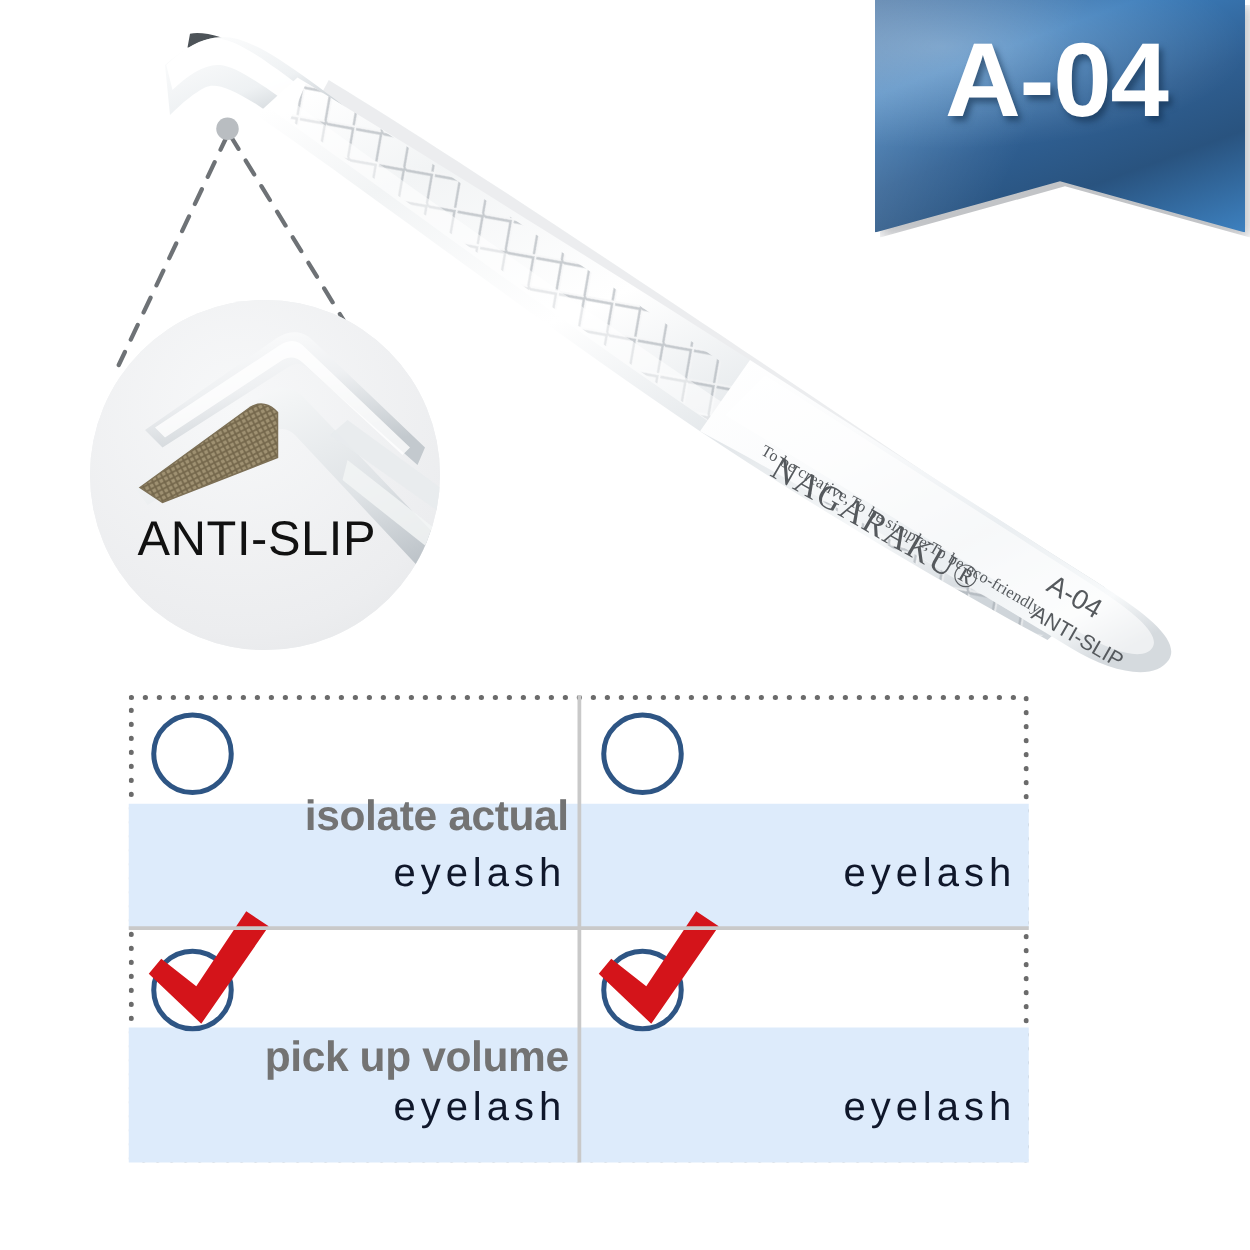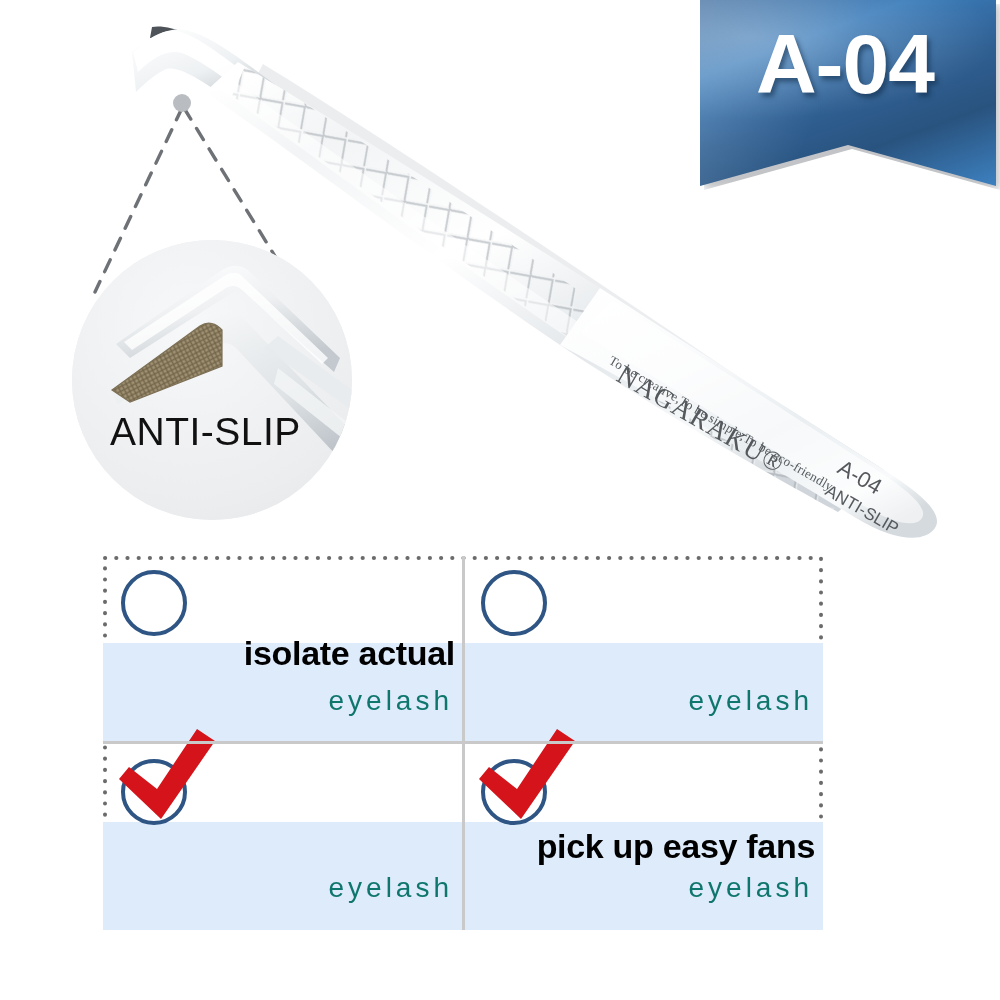--- a/index.html
+++ b/index.html
@@ -47,23 +47,23 @@
   .cell .band{position:absolute;left:0;right:0;bottom:0;height:108px;background:#ddebfb;}
   .cell.r1 .band{height:100px;}
   .vline{position:absolute;left:358.5px;top:0;width:3px;height:374px;background:#c9c9c9;}
   .hline{position:absolute;left:0;top:185px;width:720px;height:3px;background:#c9c9c9;}
 
   .circle{position:absolute;left:18px;top:14px;width:66px;height:66px;border-radius:50%;
      border:4px solid #2e5584;box-sizing:border-box;background:transparent;}
   .cell.r2 .circle{top:16px;}
   .check{position:absolute;left:8px;top:-16px;width:110px;height:110px;}
   .title{position:absolute;right:8px;top:78px;font-size:34px;font-weight:bold;
-     color:#000000;white-space:nowrap;letter-spacing:-.3px;}
+     color:#737373;white-space:nowrap;letter-spacing:-.3px;}
   .cell.r2 .title{top:84px;}
-  .sub{position:absolute;right:10px;bottom:26px;font-size:28px;color:#0f766e;
+  .sub{position:absolute;right:10px;bottom:26px;font-size:32px;color:#0f172a;
      letter-spacing:4px;white-space:nowrap;}
 </style>
 </head>
 <body>
 
 <div class="stage">
 
   <div class="tweezer">
     <svg width="1000" height="560" viewBox="0 0 1000 560">
       <defs>
@@ -226,30 +226,30 @@
         <div class="circle"></div>
         <div class="sub">eyelash</div>
       </div>
 
       <div class="cell r2">
         <div class="band"></div>
         <div class="circle"></div>
         <svg class="check" viewBox="0 0 110 110">
           <path d="M8,52 L18,40 L46,62 L86,2 L104,14 L50,92 Z" fill="#d4141a"></path>
         </svg>
+        <div class="title">pick up volume</div>
         <div class="sub">eyelash</div>
       </div>
 
       <div class="cell r2">
         <div class="band"></div>
         <div class="circle"></div>
         <svg class="check" viewBox="0 0 110 110">
           <path d="M8,52 L18,40 L46,62 L86,2 L104,14 L50,92 Z" fill="#d4141a"></path>
         </svg>
-        <div class="title">pick up easy fans</div>
         <div class="sub">eyelash</div>
       </div>
     </div>
 
     <div class="vline"></div>
     <div class="hline"></div>
   </div>
 
   <div class="ribbon">
     <div class="shadow"></div>

